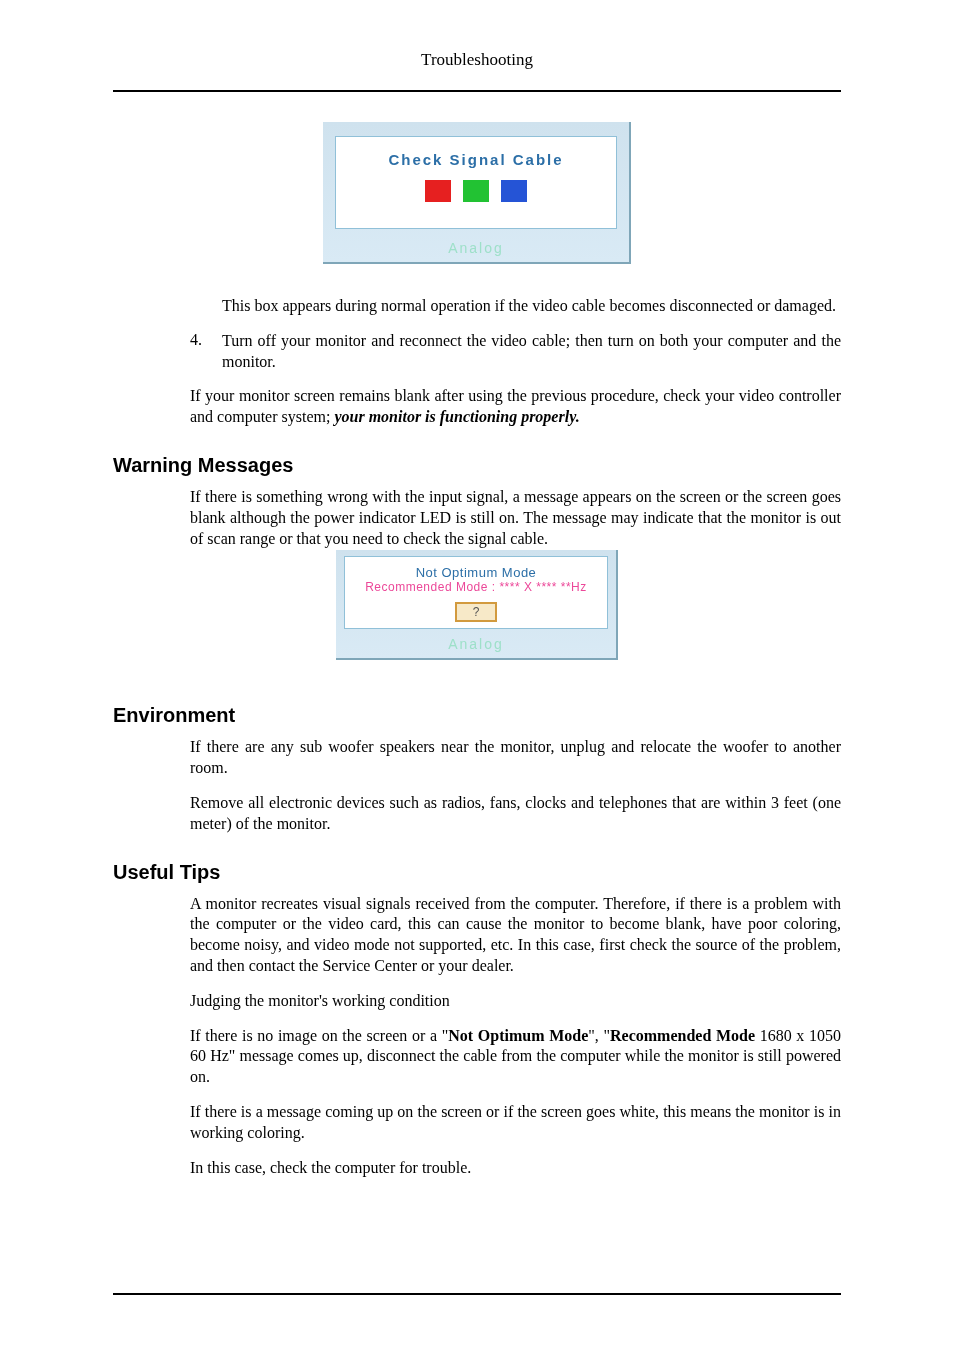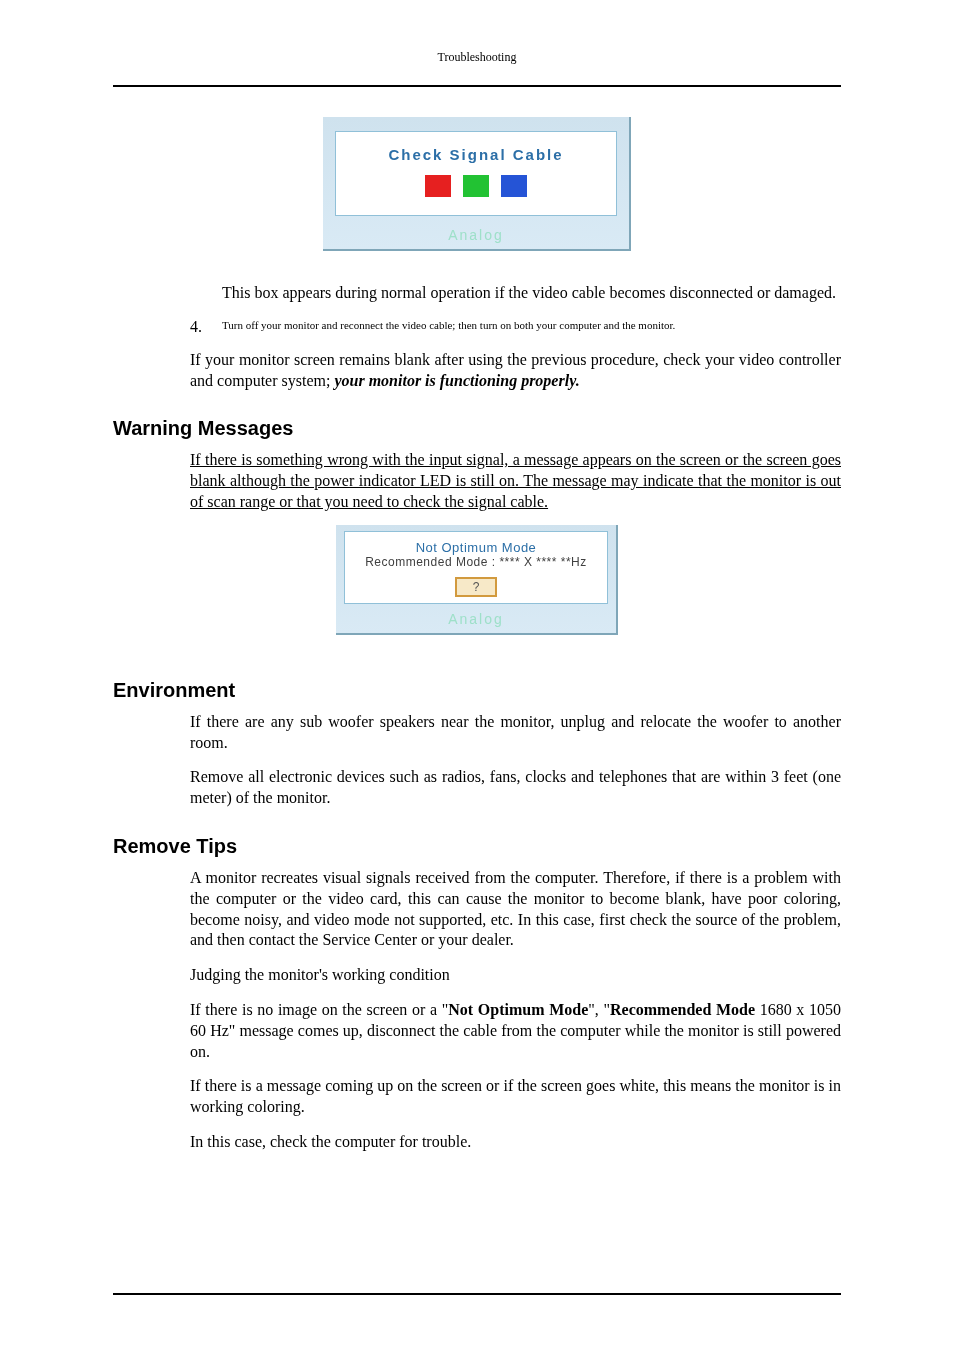--- a/index.html
+++ b/index.html
@@ -15,21 +15,21 @@
   .page {
     padding: 50px 113px 50px 113px;
     box-sizing: border-box;
   }
   .top-rule {
     border-top: 2px solid #000;
     margin-top: 6px;
   }
   .header-title {
     text-align: center;
-    font-size: 12px;
+    font-size: 17px;
     margin-bottom: 20px;
   }
   .indent {
     margin-left: 77px;
   }
   h2.section {
     font-family: Arial, Helvetica, sans-serif;
     font-weight: bold;
     font-size: 20px;
     margin: 26px 0 10px 0;
@@ -44,42 +44,42 @@
     display: flex;
     margin: 10px 0 14px 0;
   }
   .list-num {
     width: 32px;
     flex: 0 0 32px;
     font-size: 16px;
   }
   .list-text {
     flex: 1;
-    font-size: 11px;
+    font-size: 16px;
     line-height: 1.3;
     text-align: justify;
   }
   .italic { font-style: italic; font-weight: bold; }
   .bold { font-weight: bold; }
 
   
   .fig-center { text-align: center; }
   .fig1-outer {
     display: inline-block;
     width: 306px;
     background: linear-gradient(#cfe2ee, #d9eaf5);
     border-right: 2px solid #7fa6b8;
     border-bottom: 2px solid #7fa6b8;
     margin: 30px auto 22px auto;
   }
   .fig1-inner {
     margin: 14px 12px 8px 12px;
     background: #fff;
     border: 1px solid #90c0d8;
-    padding: 14px 0 14px 0;
+    padding: 14px 0 22px 0;
   }
   .fig1-title {
     font-family: Arial, Helvetica, sans-serif;
     color: #2c6fa7;
     letter-spacing: 2px;
     font-size: 15px;
     text-align: center;
     font-weight: 600;
   }
   .rgb-row { text-align: center; margin-top: 12px; }
@@ -113,21 +113,21 @@
     text-align: center;
   }
   .fig2-line1 {
     font-family: Arial, Helvetica, sans-serif;
     color: #2c6fa7;
     font-size: 13px;
     letter-spacing: 0.5px;
   }
   .fig2-line2 {
     font-family: Arial, Helvetica, sans-serif;
-    color: #404040;
+    color: #ec4899;
     font-size: 12px;
     letter-spacing: 0.5px;
   }
   .fig2-btn {
     display: inline-block;
     border: 2px solid #d29a3e;
     background: #f7e9c8;
     color: #555;
     font-family: Arial, Helvetica, sans-serif;
     font-size: 12px;
@@ -173,41 +173,41 @@
       <div class="list-text">Turn off your monitor and reconnect the video cable; then turn on both your computer and the monitor.</div>
     </div>
 
     <p class="body">
       <span>If your monitor screen remains blank after using the previous procedure, check your video controller and computer system; </span><span class="italic">your monitor is functioning properly.</span>
     </p>
   </div>
 
   <h2 class="section">Warning Messages</h2>
   <div class="indent">
-    <p class="body" style="margin-bottom:12px;text-decoration:underline;">If there is something wrong with the input signal, a message appears on the screen or the screen goes blank although the power indicator LED is still on. The message may indicate that the monitor is out of scan range or that you need to check the signal cable.</p>
+    <p class="body" style="margin-bottom:1px;">If there is something wrong with the input signal, a message appears on the screen or the screen goes blank although the power indicator LED is still on. The message may indicate that the monitor is out of scan range or that you need to check the signal cable.</p>
   </div>
 
   <div class="fig-center">
     <div class="fig2-outer">
       <div class="fig2-inner">
         <div class="fig2-line1">Not Optimum Mode</div>
         <div class="fig2-line2">Recommended Mode : **** X **** **Hz</div>
         <div class="fig2-btn">?</div>
       </div>
       <div class="fig-footer">Analog</div>
     </div>
   </div>
 
   <h2 class="section">Environment</h2>
   <div class="indent">
     <p class="body">If there are any sub woofer speakers near the monitor, unplug and relocate the woofer to another room.</p>
     <p class="body">Remove all electronic devices such as radios, fans, clocks and telephones that are within 3 feet (one meter) of the monitor.</p>
   </div>
 
-  <h2 class="section">Remove Tips</h2>
+  <h2 class="section">Useful Tips</h2>
   <div class="indent">
     <p class="body">A monitor recreates visual signals received from the computer. Therefore, if there is a problem with the computer or the video card, this can cause the monitor to become blank, have poor coloring, become noisy, and video mode not supported, etc. In this case, first check the source of the problem, and then contact the Service Center or your dealer.</p>
     <p class="body">Judging the monitor's working condition</p>
     <p class="body">
       <span>If there is no image on the screen or a "</span><span class="bold">Not Optimum Mode</span><span>", "</span><span class="bold">Recommended Mode</span><span> 1680 x 1050 60 Hz" message comes up, disconnect the cable from the computer while the monitor is still powered on.</span>
     </p>
     <p class="body">If there is a message coming up on the screen or if the screen goes white, this means the monitor is in working coloring.</p>
     <p class="body">In this case, check the computer for trouble.</p>
   </div>
 

